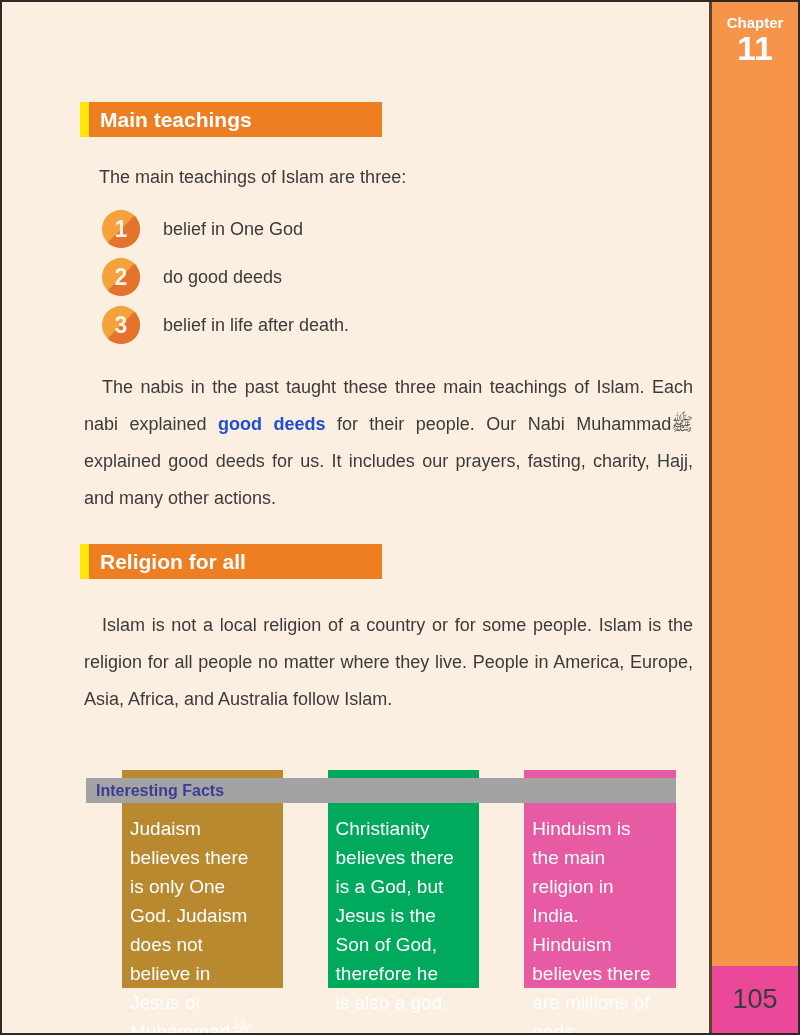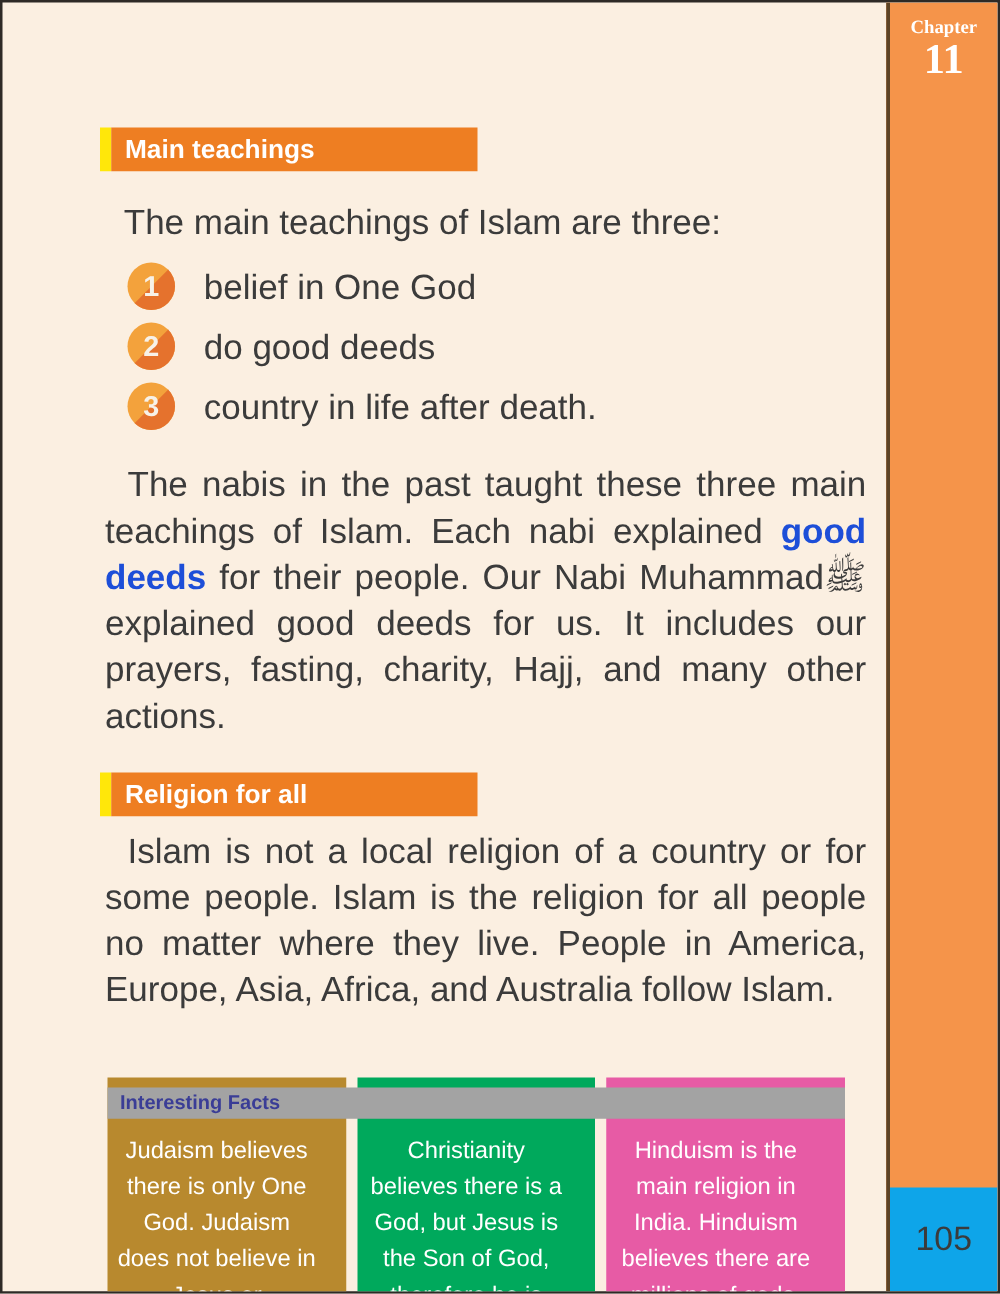--- a/index.html
+++ b/index.html
@@ -15,75 +15,76 @@
     border:2px solid #2e2a26;
     overflow:hidden;
   }
   
   .sidebar {
     position:absolute; top:0; right:0; bottom:0;
     width:89px;
     background:#F5944A;
     border-left:3px solid #5C4325;
   }
-  .chapter-block { padding-top:12px; text-align:center; color:#ffffff;font-family:Liberation Serif, serif; }
+  .chapter-block { padding-top:12px; text-align:center; color:#ffffff; }
   .chapter-label { font-size:15px; font-weight:bold; display:block; }
   .chapter-number { font-size:34px; font-weight:bold; line-height:1.0; display:block; }
   .pagenum-box {
     position:absolute; left:0; right:0; bottom:0;
-    height:83px;
-    background:#0ea5e9;
+    height:67px;
+    background:#ec4899;
     display:flex; align-items:center; justify-content:center;
     color:#3b3b3b; font-size:27px;
   }
   
   .content { position:absolute; left:0; top:16px; width:706px; }
   .section-heading {
     display:flex; height:35px; width:302px; margin-left:78px;
   }
   .heading-accent { width:9px; background:#FFE70A; }
   .heading-bar {
     flex:1; background:#EE7E22;
     color:#ffffff; font-weight:bold; font-size:21px;
     line-height:35px; padding-left:11px;
   }
   .h1 { margin-top:84px; }
   .h2 { margin-top:27px; }
-  .body-text { color:#3b3b3b; font-size:28px; line-height:37px; }
+  .body-text { color:#3b3b3b; font-size:18px; line-height:37px; }
   .intro { margin:22px 15px 0 97px; }
   .teach-list { margin:14px 0 0 100px; list-style:none; }
   .teach-item { display:flex; align-items:center; margin-bottom:10px; }
   .num-badge {
     position:relative; width:38px; height:38px; border-radius:50%;
     background:#F3A23C; overflow:hidden; flex-shrink:0;
   }
   .num-badge::before {
     content:""; position:absolute; left:42%; top:18%;
     width:52px; height:52px; background:#E5722D;
     transform:rotate(45deg);
   }
   .num-badge .num {
     position:absolute; inset:0; z-index:1;
     display:flex; align-items:center; justify-content:center;
     color:#f7f1e8; font-weight:bold; font-size:23px;
   }
   .teach-item .item-text { margin-left:23px; }
   .para { margin:25px 15px 0 82px; text-align:justify; text-indent:18px; }
-  .para-2 { margin-top:9px; }
+  .para-2 { margin-top:28px; }
   .red-bold { color:#1d4ed8; font-weight:bold; }
   
   .facts {
     position:relative;
     margin:52px 0 0 84px; width:590px; height:218px;
     display:flex; gap:9px;
   }
   .fact-box {
-    flex:1; color:#ffffff; text-align:center;
+    flex:1; color:#ffffff; text-align:left;
     font-size:19px; line-height:29px;
     padding:44px 24px 0 8px;
+    margin-left:36px;
   }
   .facts-band {
     position:absolute; left:0; right:0; top:8px; height:25px;
     background:#a3a3a3;
     color:#3A3D96; font-weight:bold; font-size:16px;
     line-height:25px; padding-left:10px;
   }
 </style>
 </head>
 <body>
@@ -109,21 +110,21 @@
       <li class="teach-item">
         <span class="num-badge">
           <span class="num">2</span>
         </span>
         <span class="body-text item-text">do good deeds</span>
       </li>
       <li class="teach-item">
         <span class="num-badge">
           <span class="num">3</span>
         </span>
-        <span class="body-text item-text">country in life after death.</span>
+        <span class="body-text item-text">belief in life after death.</span>
       </li>
     </ul>
 
     <p class="body-text para"><span>The nabis in the past taught these three main teachings of Islam. Each nabi explained </span><span class="red-bold">good deeds</span><span> for their people. Our Nabi Muhammadﷺ explained good deeds for us. It includes our prayers, fasting, charity, Hajj, and many other actions.</span></p>
 
     <div class="section-heading h2">
       <div class="heading-accent"></div>
       <div class="heading-bar">Religion for all</div>
     </div>
 

